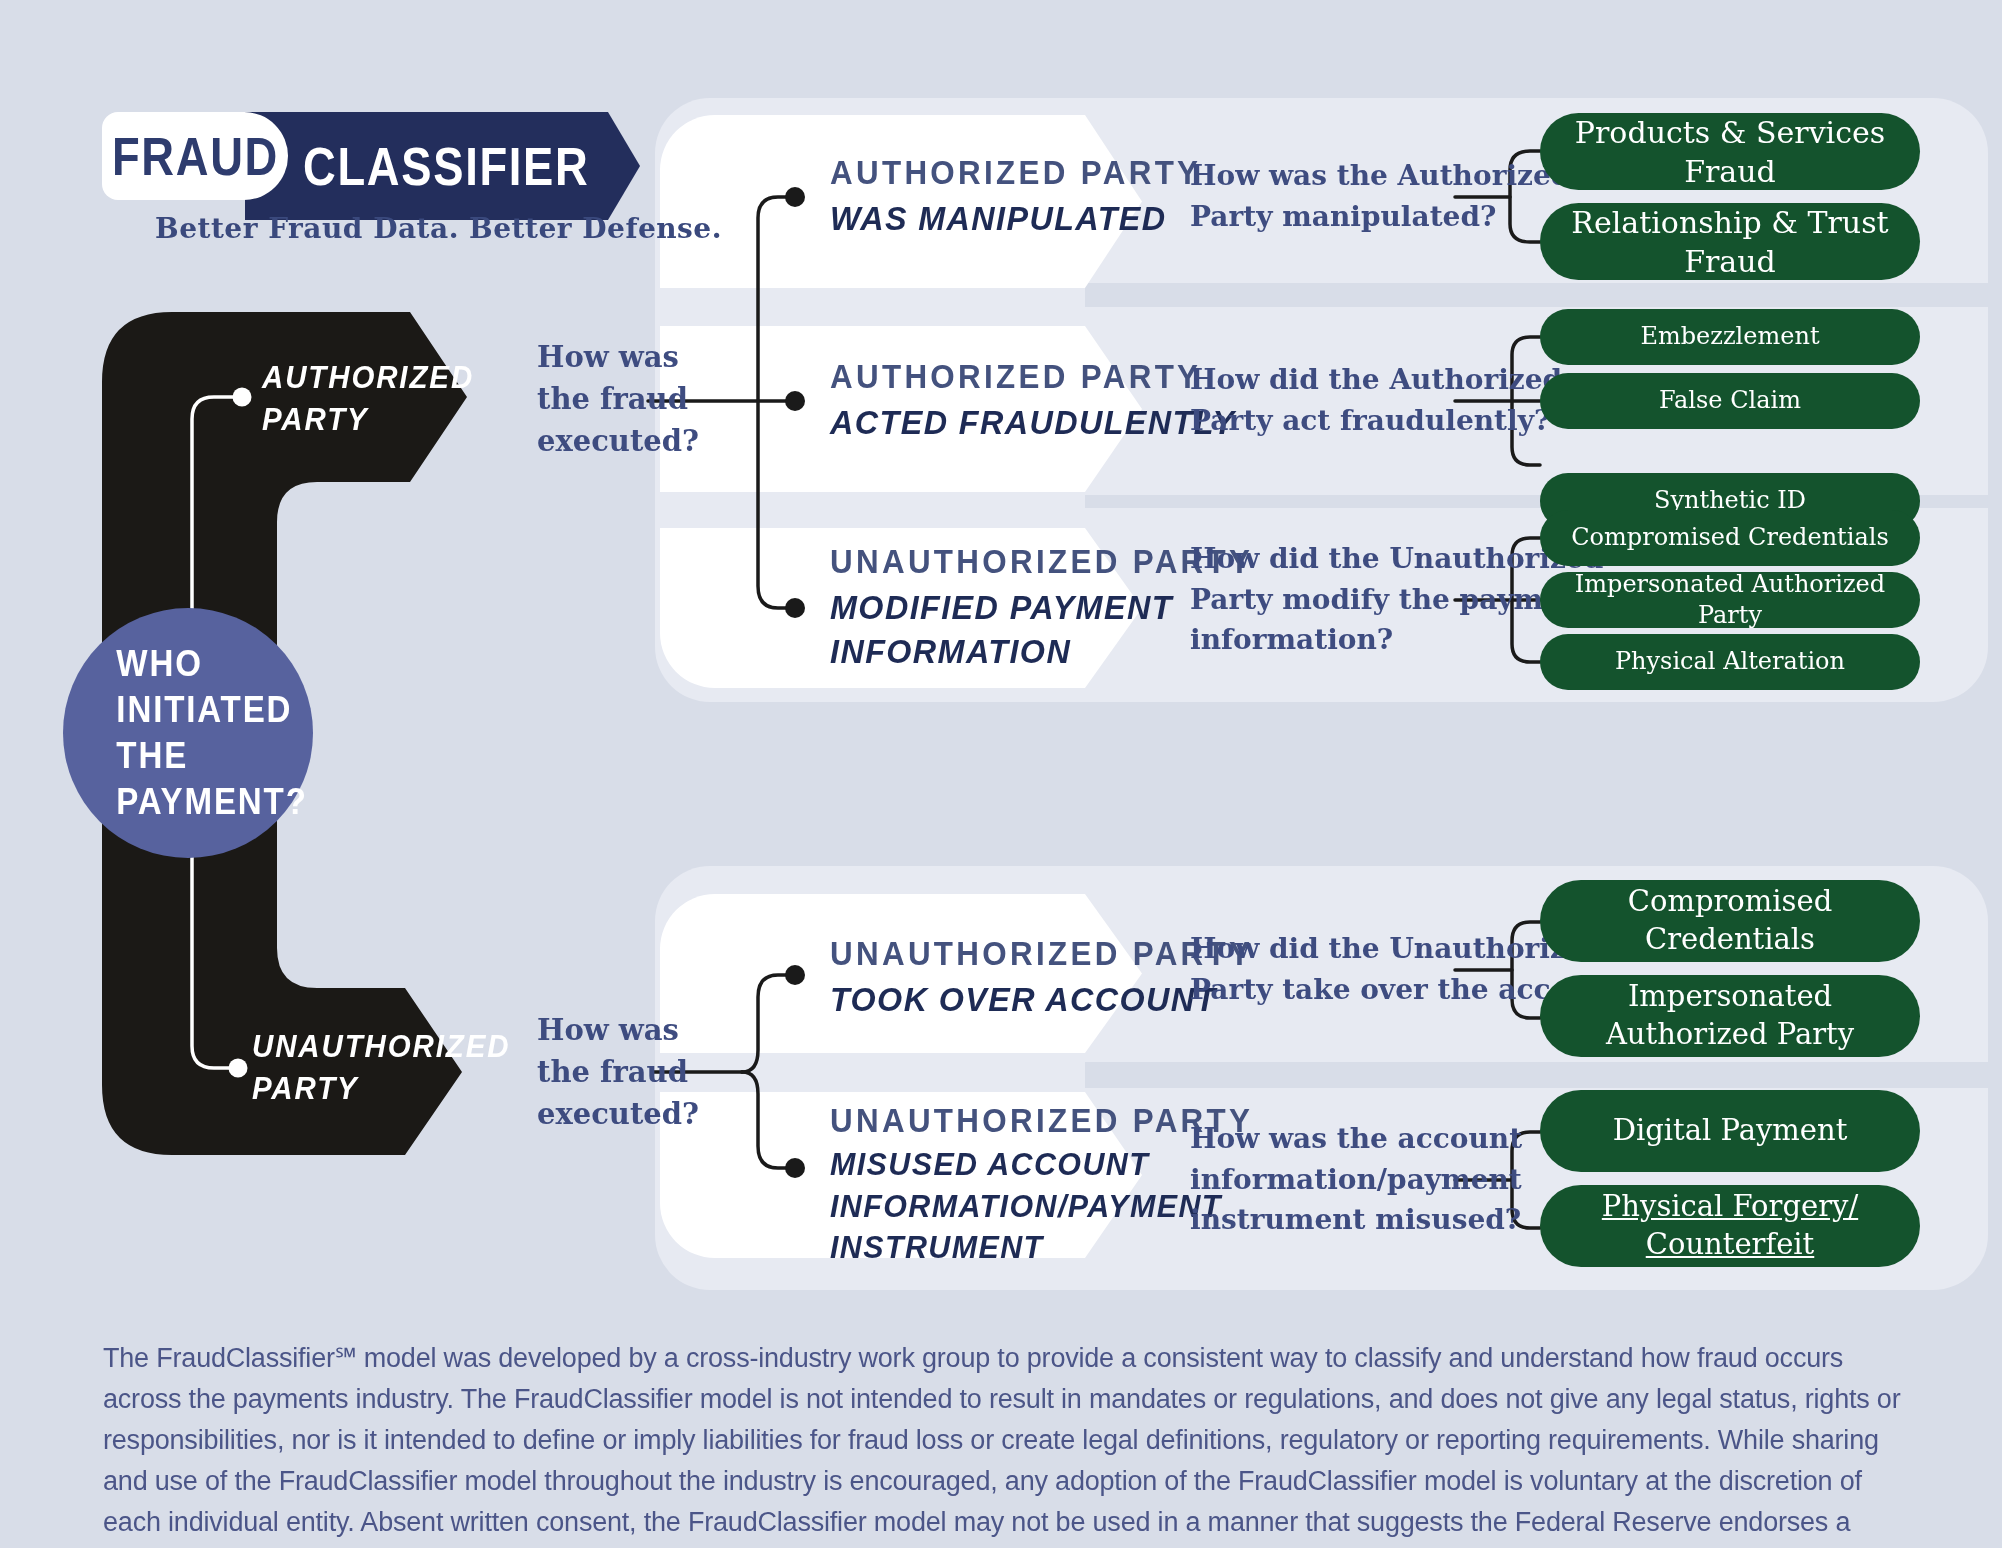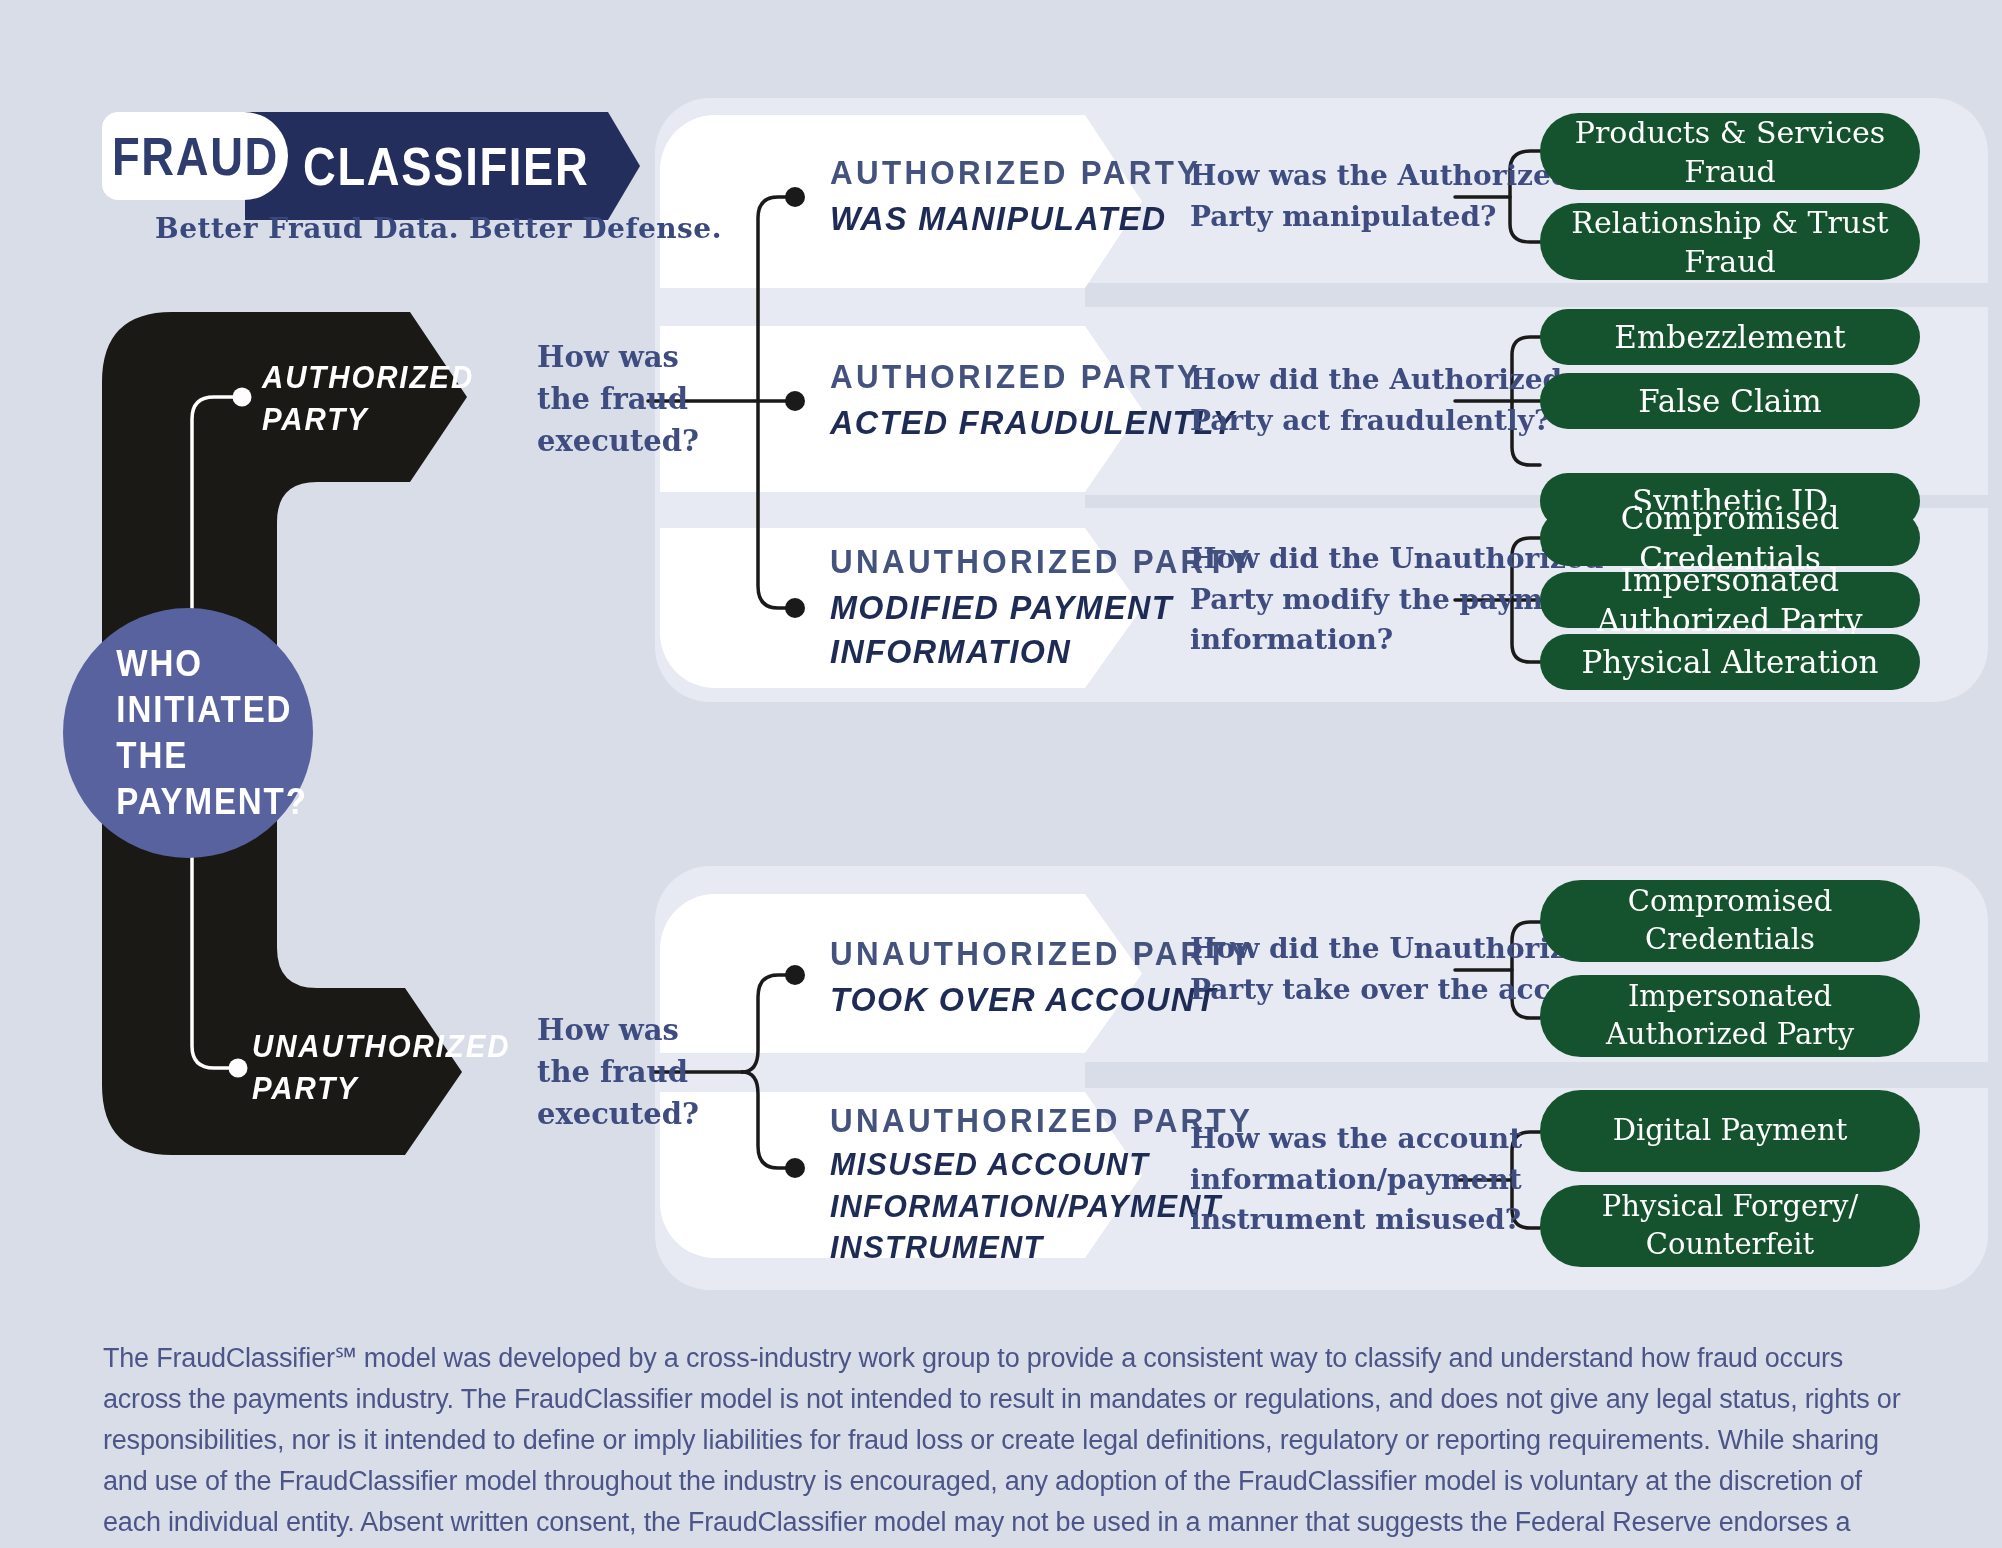--- a/index.html
+++ b/index.html
@@ -14,21 +14,21 @@
   
   .row-white{position:absolute;background:#FFFFFF;}
   .row-chevron{position:absolute;background:#FFFFFF;clip-path:polygon(0 0,100% 50%,0 100%);}
   
   .pill{
     position:absolute;left:1540px;width:380px;background:#14532d;color:#FFFFFF;
     display:flex;align-items:center;justify-content:center;text-align:center;
     font-family:"DejaVu Serif", serif;white-space:pre-line;line-height:1.3;
   }
   .pill-lg{height:77px;border-radius:39px;font-size:30px;}
-  .pill-sm{height:56px;border-radius:28px;font-size:31px;}
+  .pill-sm{height:56px;border-radius:28px;font-size:24px;}
   .pill-2l{height:82px;border-radius:43px;font-size:29px;}
   
   .question{
     position:absolute;left:1190px;transform:translateY(-50%);
     font-family:"DejaVu Serif", serif;font-weight:bold;color:#3E4C80;
     font-size:28px;line-height:1.45;white-space:pre-line;
   }
   .exec-q{
     position:absolute;left:537px;transform:translateY(-50%);
     font-family:"DejaVu Serif", serif;font-weight:bold;color:#3E4C80;
@@ -211,16 +211,16 @@
 <div class="pill pill-sm z7" style="top:373px;">False Claim</div>
 <div class="pill pill-sm z7" style="top:437px;margin-top:36px;">Synthetic ID</div>
 <div class="pill pill-sm z7" style="top:510px;">Compromised Credentials</div>
 <div class="pill pill-sm z7" style="top:572px;">Impersonated Authorized Party</div>
 <div class="pill pill-sm z7" style="top:634px;">Physical Alteration</div>
 <div class="pill pill-2l z7" style="top:880px;">Compromised
 Credentials</div>
 <div class="pill pill-2l z7" style="top:975px;">Impersonated
 Authorized Party</div>
 <div class="pill pill-2l z7" style="top:1090px;">Digital Payment</div>
-<div class="pill pill-2l z7" style="top:1185px;">Physical Forgery/
+<div class="pill pill-2l z7" style="top:1185px;text-decoration:underline;">Physical Forgery/
 Counterfeit</div>
 
 <div class="disclaimer z7">The FraudClassifier℠ model was developed by a cross-industry work group to provide a consistent way to classify and understand how fraud occurs across the payments industry. The FraudClassifier model is not intended to result in mandates or regulations, and does not give any legal status, rights or responsibilities, nor is it intended to define or imply liabilities for fraud loss or create legal definitions, regulatory or reporting requirements. While sharing and use of the FraudClassifier model throughout the industry is encouraged, any adoption of the FraudClassifier model is voluntary at the discretion of each individual entity. Absent written consent, the FraudClassifier model may not be used in a manner that suggests the Federal Reserve endorses a third-party product or service.</div>
 
 </body></html>

